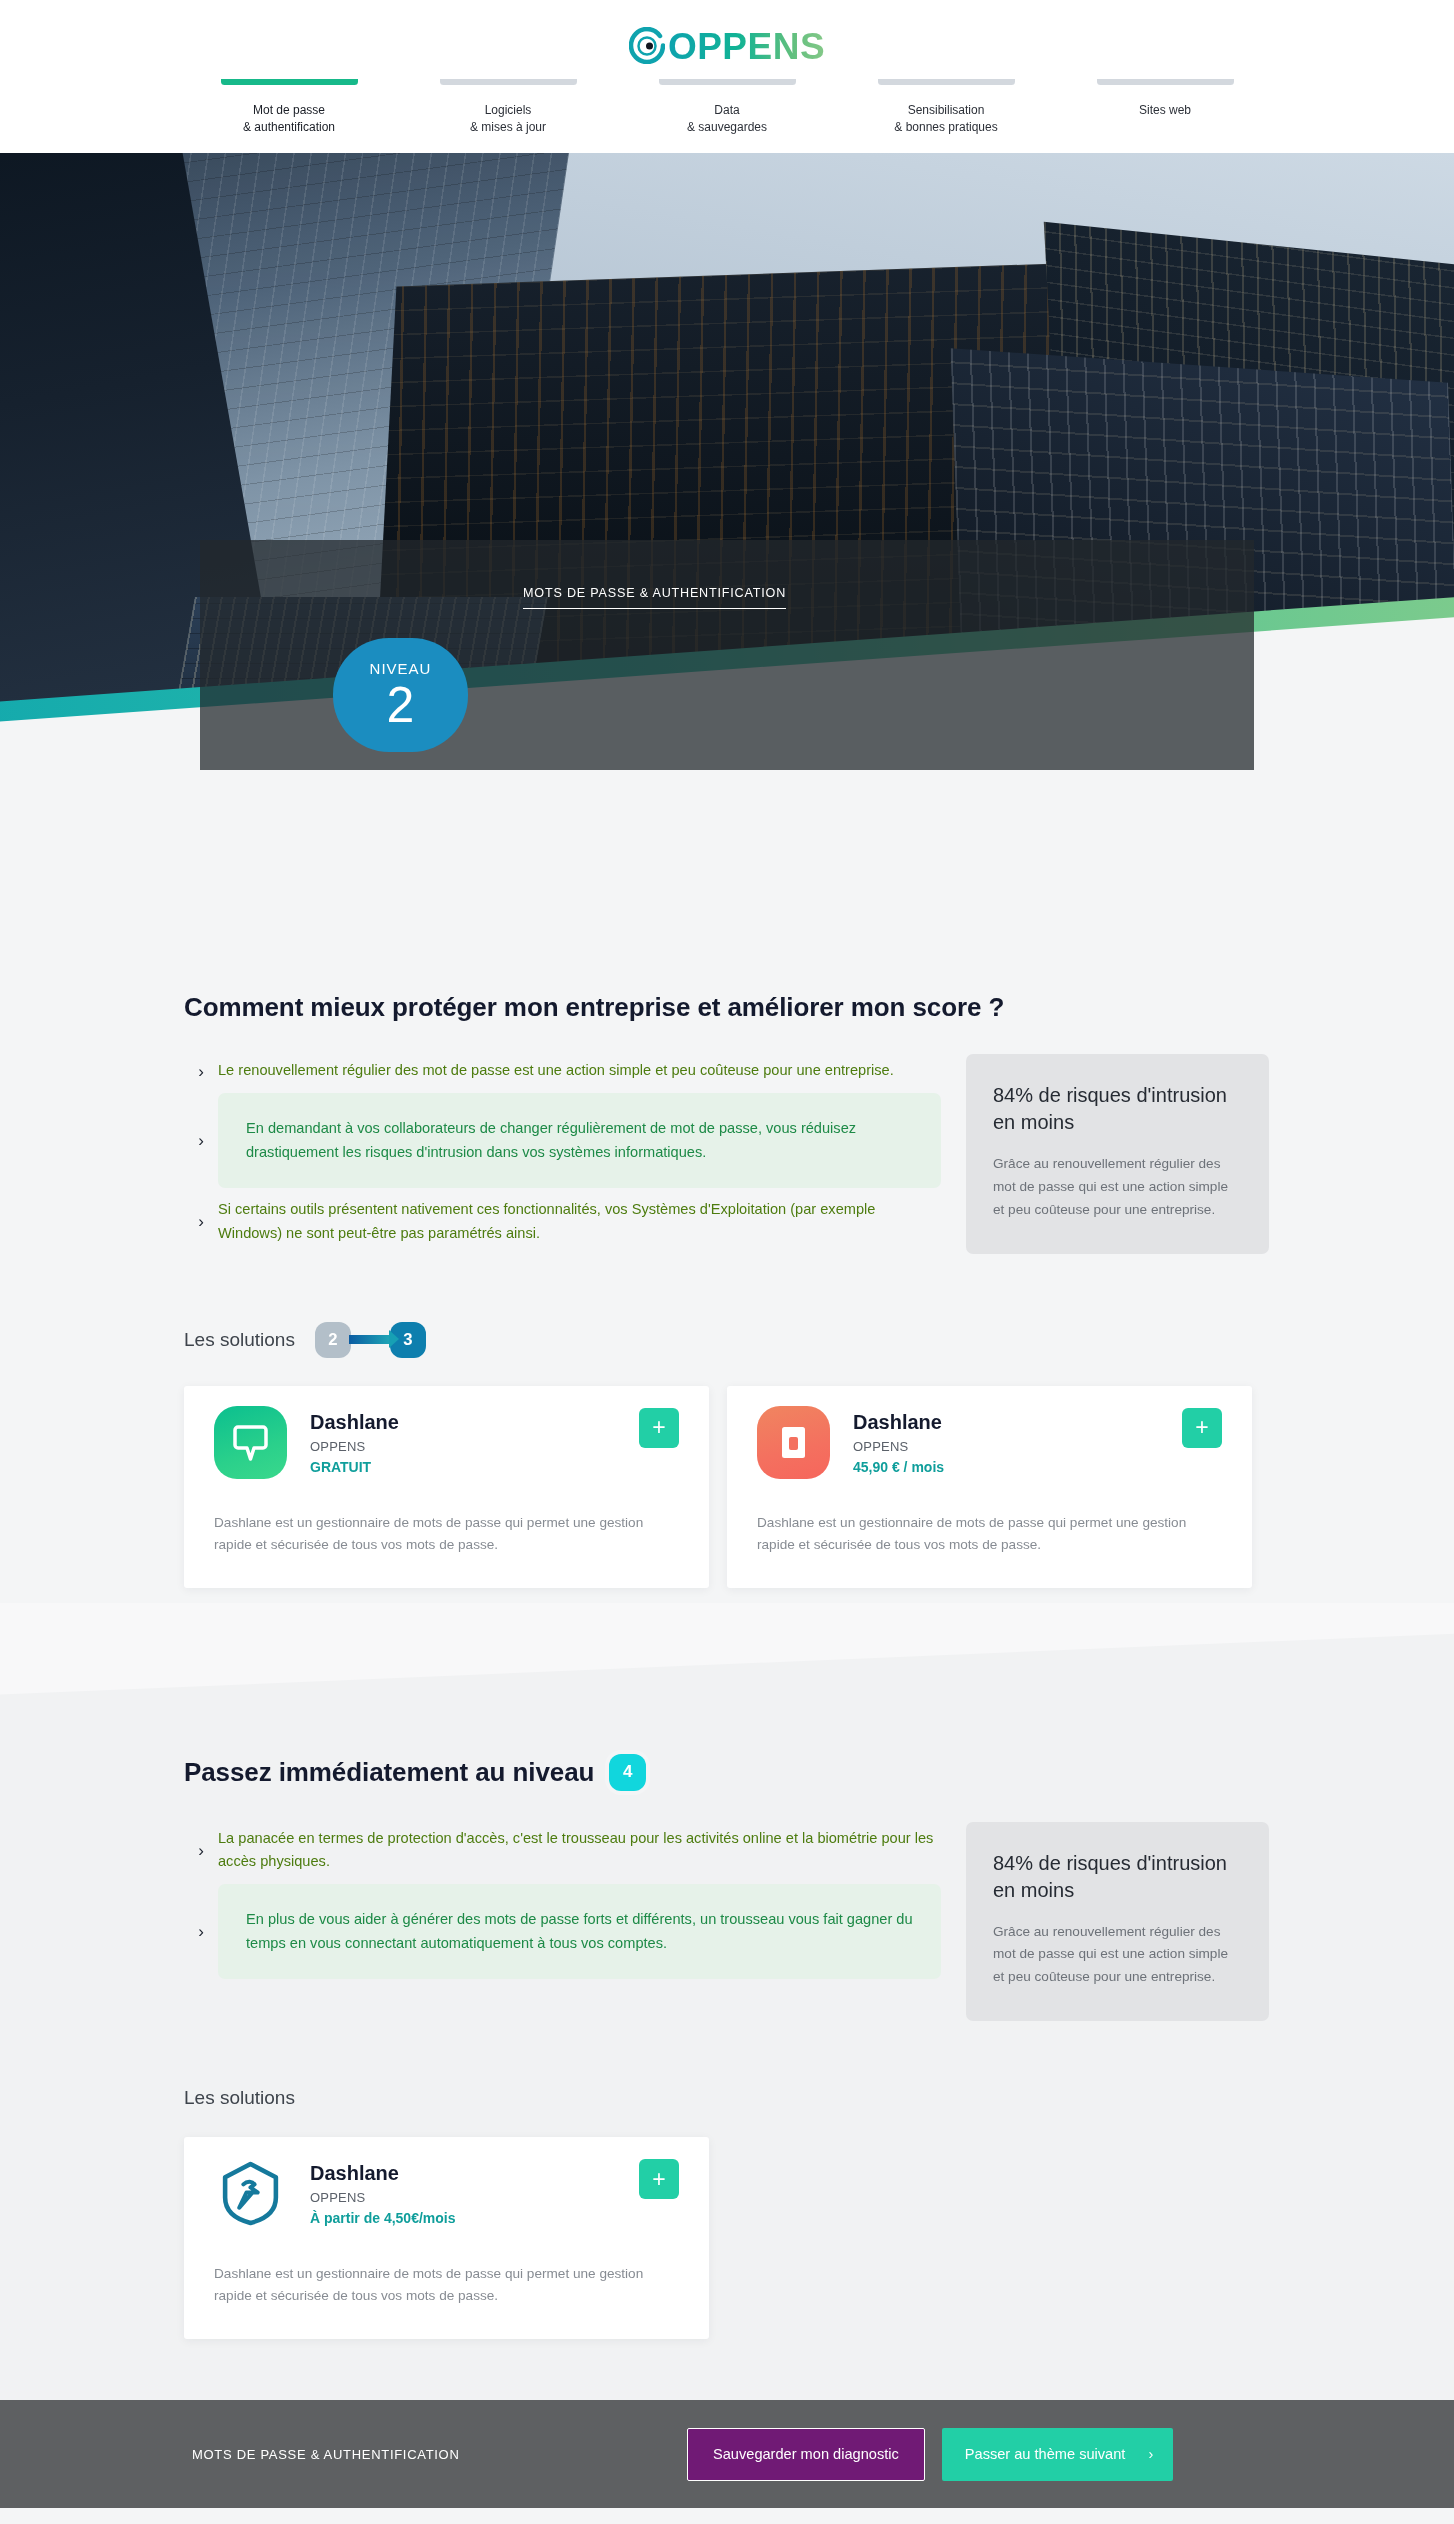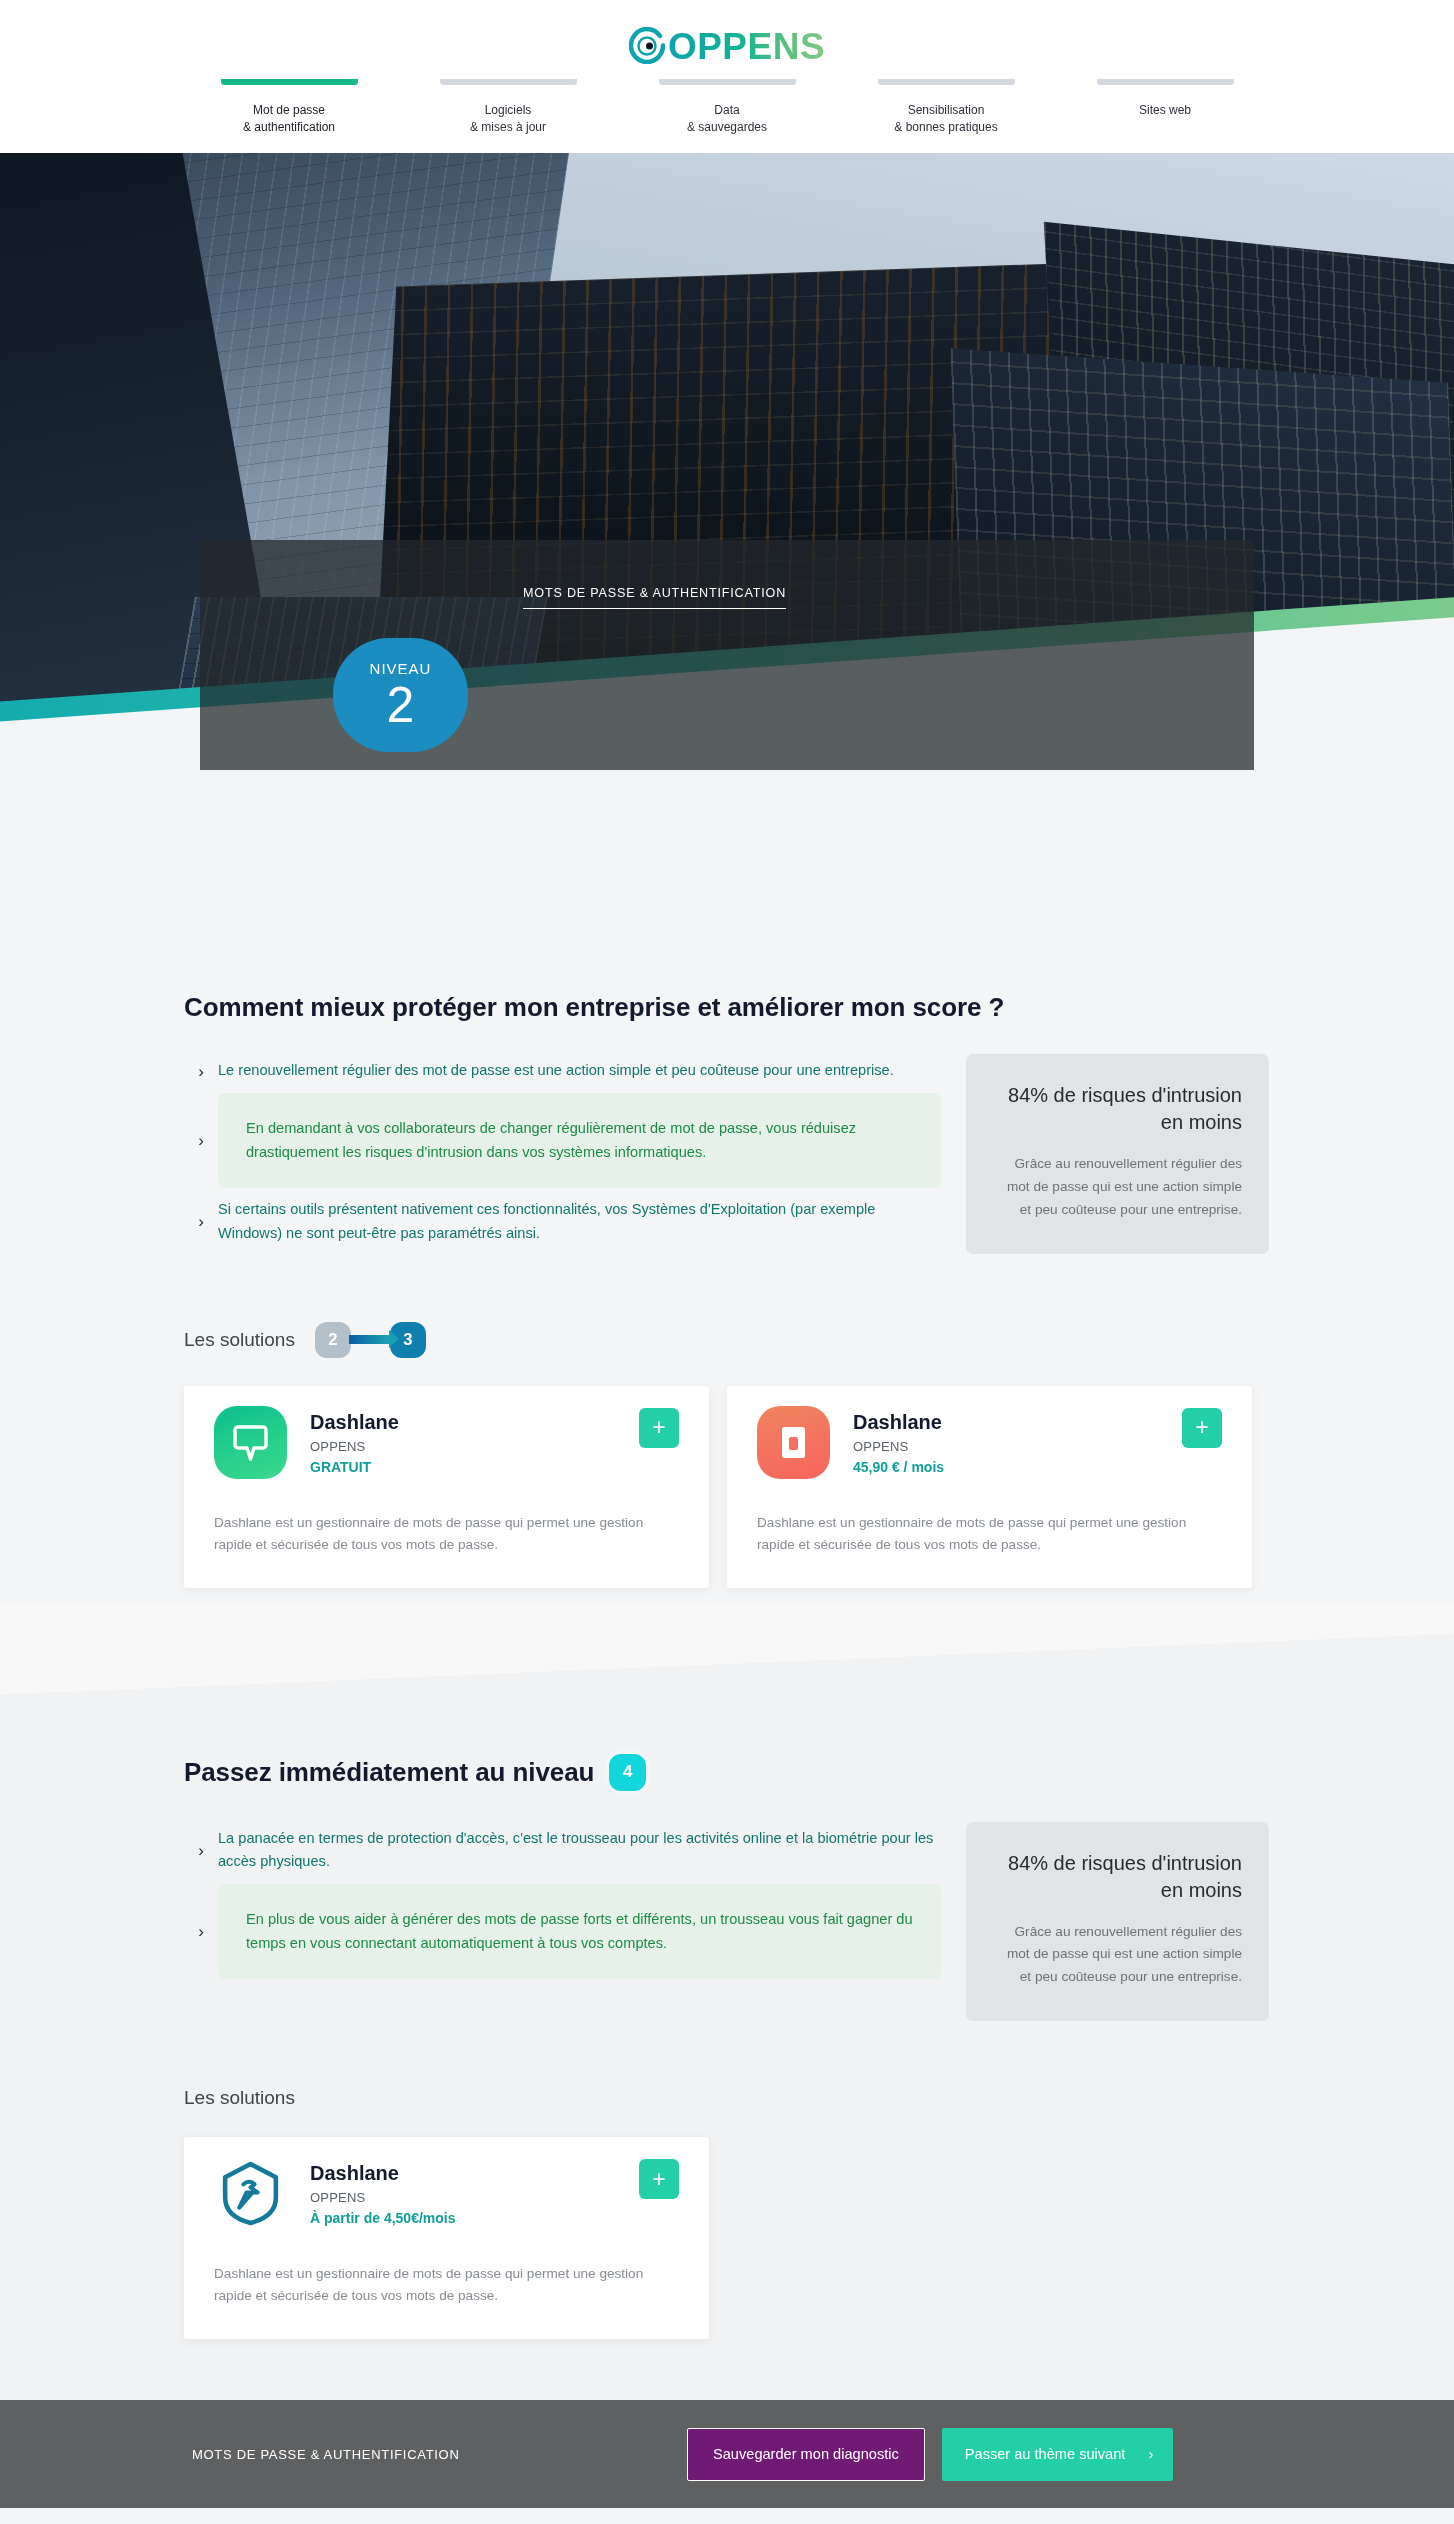--- a/index.html
+++ b/index.html
@@ -385,35 +385,34 @@
     flex: 0 0 34px;
     color: #1e2430;
     font-size: 17px;
     text-align: center;
     line-height: 1;
   }
   .bullet-body {
     flex: 1;
     font-size: 14.6px;
     line-height: 1.62;
-    color: #0f766e;
+    color: #4d7c0f;
     padding: 5px 0;
   }
   .bullet.highlight .bullet-body {
     background: #e6f2e9;
     color: #1d8a47;
     border-radius: 7px;
     padding: 24px 28px;
   }
 
   .info-card {
     background: #e2e3e5;
     border-radius: 7px;
     padding: 28px 27px 32px 27px;
-    text-align: right;
   }
   .info-card h3 {
     font-size: 20px;
     font-weight: 400;
     color: #262b33;
     line-height: 1.35;
     margin-bottom: 17px;
   }
   .info-card p {
     font-size: 13.6px;

